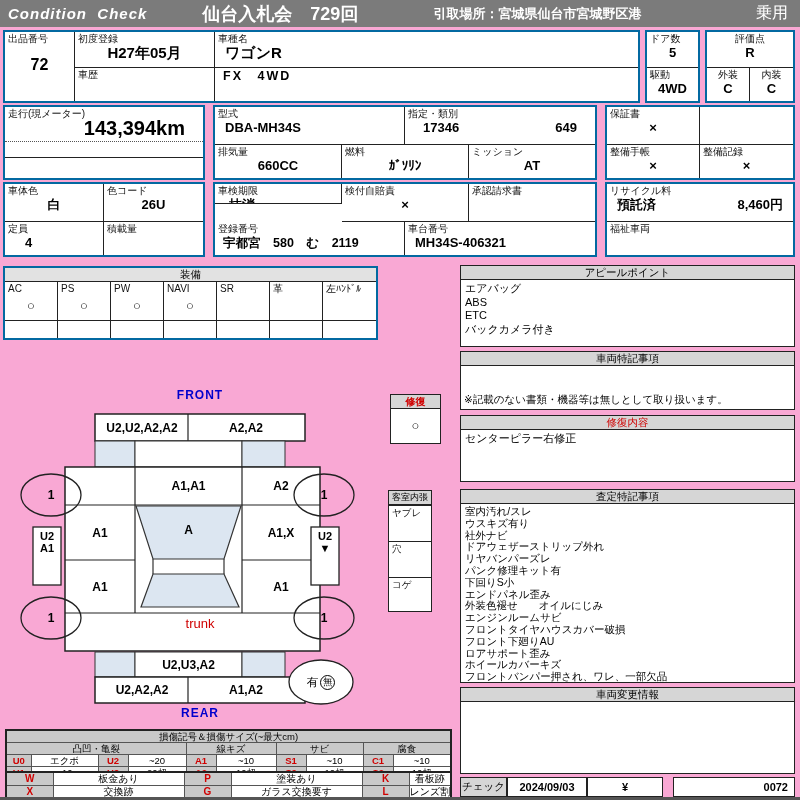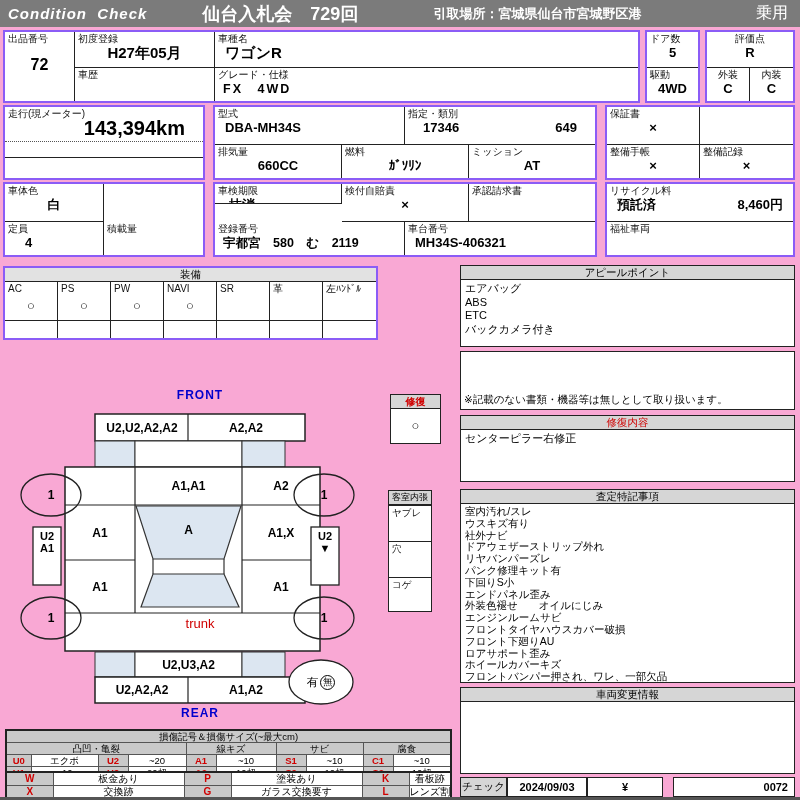--- a/index.html
+++ b/index.html
@@ -7,21 +7,21 @@
 body{font-family:"Liberation Sans","DejaVu Sans",sans-serif;color:#000;}
 #root{position:relative;width:800px;height:800px;background:#f9a8d4;overflow:hidden;}
 .abs{position:absolute;}
 
 .topbar{position:absolute;left:0;top:0;width:800px;height:27px;background:#7b7b7b;color:#fff;display:flex;align-items:center;}
 .brand{font-style:italic;font-weight:bold;font-size:15px;padding-left:8px;letter-spacing:1px;white-space:pre;}
 .auction{font-weight:bold;font-size:18px;padding-left:55px;white-space:pre;}
 .pickup{font-weight:bold;font-size:13px;padding-left:75px;white-space:nowrap;}
 .cat{margin-left:auto;font-size:16px;padding-right:12px;font-family:Liberation Serif, serif;}
 
-.box{position:absolute;border:2px solid #8b5cf6;background:#fff;}
+.box{position:absolute;border:2px solid #0369a1;background:#fff;}
 .cell{position:absolute;overflow:hidden;}
 .br{border-right:1px solid #222;}
 .bb{border-bottom:1px solid #222;}
 .lbl{font-size:10px;line-height:11px;padding:1px 3px;white-space:nowrap;color:#111;}
 .val{font-weight:bold;font-size:13px;text-align:center;line-height:16px;white-space:nowrap;}
 .vbig{font-size:15px;text-align:left;padding-left:10px;}
 
 .eqcol{position:absolute;top:14px;height:56px;}
 .eqmark{font-weight:bold;font-size:13px;text-align:center;margin-top:3px;}
 
@@ -76,21 +76,20 @@
     </div>
     <div class="cell br" style="left:70px;top:36px;width:140px;height:33px;">
       <div class="lbl">車歴</div>
       <div class="val"></div>
     </div>
     <div class="cell bb" style="left:210px;top:0;width:423px;height:36px;">
       <div class="lbl">車種名</div>
       <div class="val vbig">ワゴンR</div>
     </div>
     <div class="cell" style="left:210px;top:36px;width:423px;height:33px;">
-      <div class="lbl">グレード・仕様</div>
       <div class="val" style="text-align:left;padding-left:8px;font-size:12.5px;letter-spacing:2px;">FX　4WD</div>
     </div>
   </div>
 
   <div class="box" style="left:645px;top:30px;width:55px;height:73px;">
     <div class="cell bb" style="left:0;top:0;width:51px;height:36px;">
       <div class="lbl">ドア数</div>
       <div class="val">5</div>
     </div>
     <div class="cell" style="left:0;top:36px;width:51px;height:33px;">
@@ -160,20 +159,24 @@
     <div class="cell" style="left:93px;top:38px;width:93px;height:33px;">
       <div class="lbl">整備記録</div>
       <div class="val">×</div>
     </div>
   </div>
 
   <div class="box" style="left:3px;top:182px;width:202px;height:75px;">
     <div class="cell br bb" style="left:0;top:0;width:99px;height:38px;">
       <div class="lbl">車体色</div>
       <div class="val">白</div>
+    </div>
+    <div class="cell bb" style="left:99px;top:0;width:99px;height:38px;">
+      <div class="lbl">色コード</div>
+      <div class="val">26U</div>
     </div>
     <div class="cell br" style="left:0;top:38px;width:99px;height:33px;">
       <div class="lbl">定員</div>
       <div class="val" style="text-align:left;padding-left:20px;">4</div>
     </div>
     <div class="cell" style="left:99px;top:38px;width:99px;height:33px;">
       <div class="lbl">積載量</div>
       <div class="val"></div>
     </div>
   </div>
@@ -252,20 +255,21 @@
     <div class="phead">アピールポイント</div>
     <div class="pbody">
       <div class="pline" style="font-size:11px;line-height:13.5px;">エアバッグ</div>
       <div class="pline" style="font-size:11px;line-height:13.5px;">ABS</div>
       <div class="pline" style="font-size:11px;line-height:13.5px;">ETC</div>
       <div class="pline" style="font-size:11px;line-height:13.5px;">バックカメラ付き</div>
     </div>
   </div>
 
   <div class="panel" style="top:351px;height:59px;">
+    <div class="phead">車両特記事項</div>
     <div class="abs" style="left:3px;bottom:2px;font-size:10.5px;white-space:nowrap;">※記載のない書類・機器等は無しとして取り扱います。</div>
   </div>
 
   <div class="panel" style="top:415px;height:67px;">
     <div class="phead red">修復内容</div>
     <div class="pbody">
       <div class="pline" style="font-size:11px;line-height:13px;">センターピラー右修正</div>
     </div>
   </div>
 

